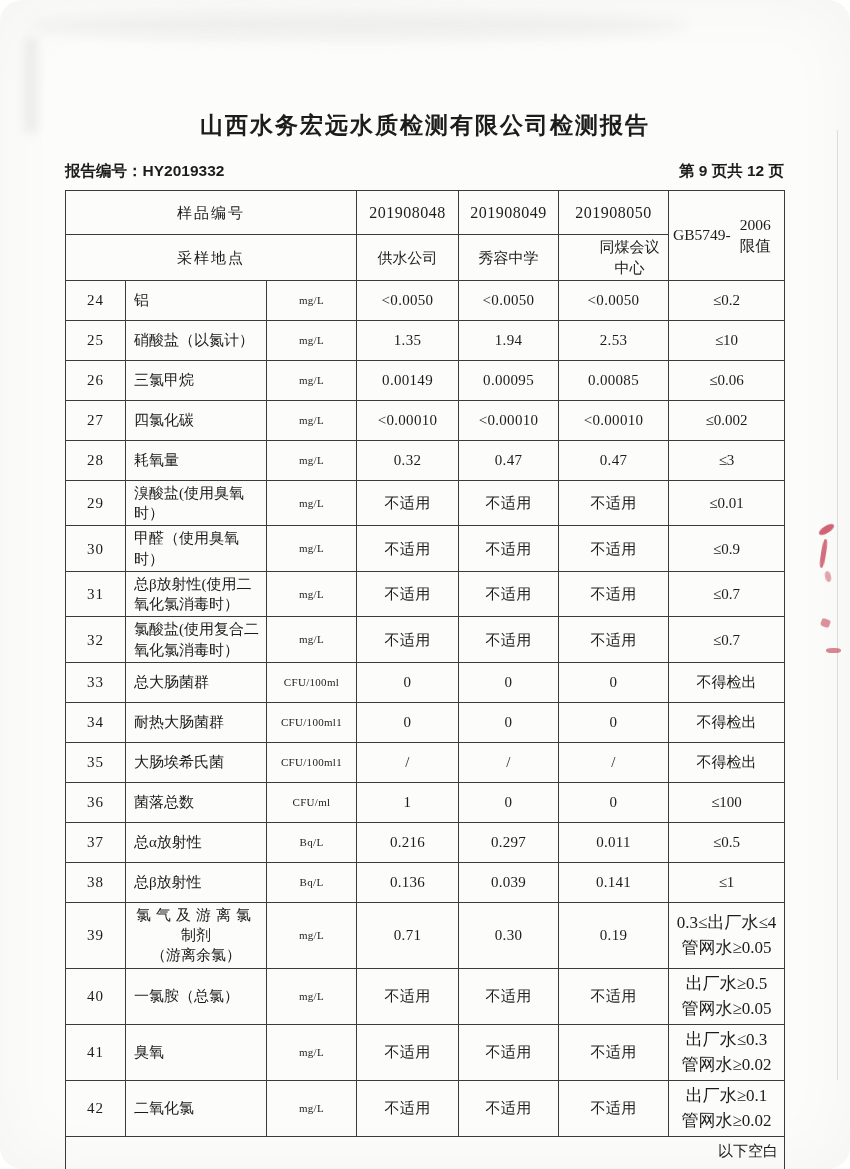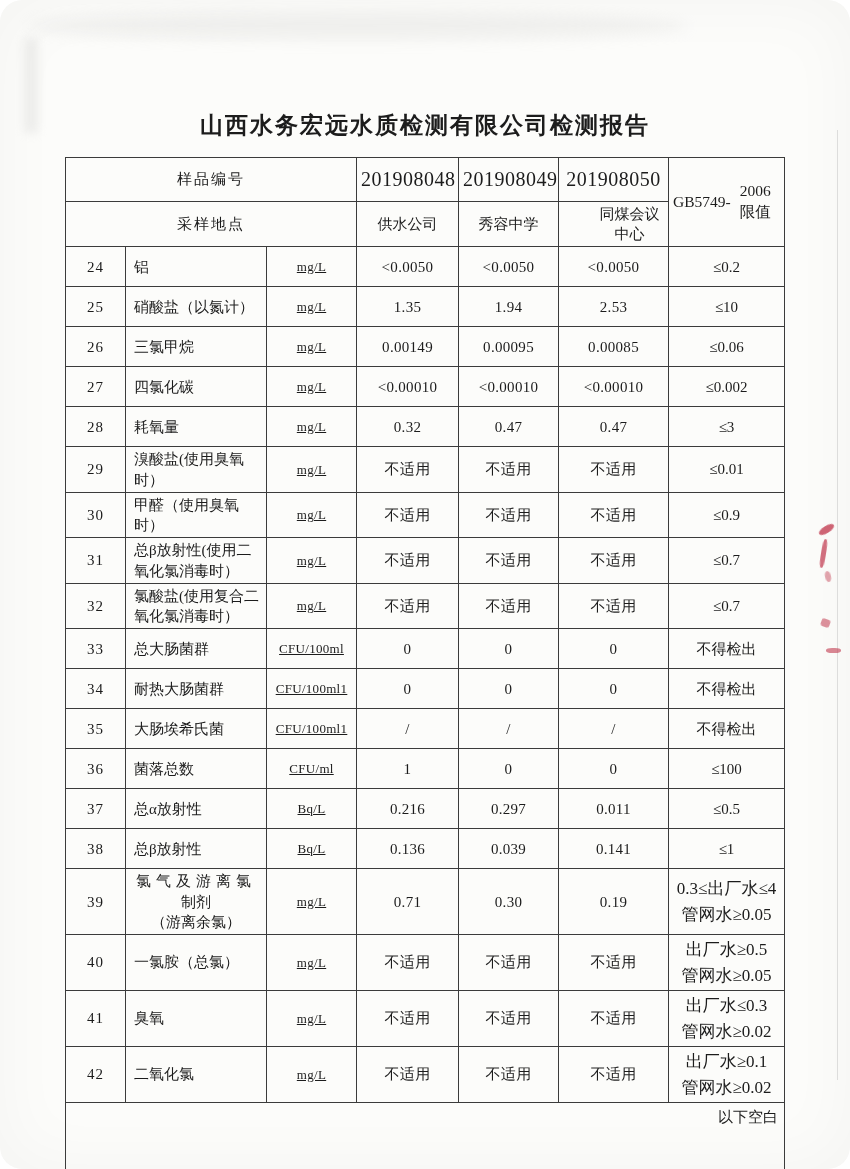--- a/index.html
+++ b/index.html
@@ -59,51 +59,55 @@
     border:1px solid #3b3b3b;
     text-align:center;
     vertical-align:middle;
     padding:2px 4px;
     font-size:15px;
     line-height:1.35;
     font-weight:400;
     overflow:hidden;
   }
   thead th { height:39px; }
-  th.sample-id { font-size:20px; letter-spacing:.5px; }
+  th.sample-id { font-size:16px; letter-spacing:.5px; }
   th.row-label { letter-spacing:2px; }
   .loc-constrain { display:inline-block; max-width:68px;margin-left:32px; }
   .limit-head {
     display:flex; justify-content:space-evenly; align-items:center;
     height:80px; font-size:15.5px;
   }
   tbody td { height:35px; }
   td.cell-no { letter-spacing:1px; }
   td.cell-name { text-align:left; padding-left:8px; }
   td.cell-name.multiline { text-align:center; padding-left:4px; }
   td.cell-name.multiline .name-line:first-child { letter-spacing:5px; }
-  td.cell-unit { font-size:13px; letter-spacing:.3px;text-decoration:underline; }
+  td.cell-unit { font-size:11px; letter-spacing:.3px; }
   td.cell-value { letter-spacing:.3px;text-align:center; }
   td.cell-limit.small { font-size:17px; line-height:1.5; padding:2px 1px; }
   tr.footer-row td {
     height:68px; text-align:right; vertical-align:top;
     padding:4px 6px; font-size:15px;
   }
 </style>
 </head>
 <body>
 
 <div class="page">
 
   <div class="smudge-top"></div>
   <div class="smudge-left"></div>
   <div class="edge-line"></div>
 
   <h1 class="title">山西水务宏远水质检测有限公司检测报告</h1>
 
+  <div class="meta">
+    <div><span>报告编号：</span><span>HY2019332</span></div>
+    <div>第 9 页共 12 页</div>
+  </div>
 
   <table class="results">
     <colgroup>
       <col style="width:60px">
         <col style="width:141px">
         <col style="width:90px">
       <col style="width:102px">
         <col style="width:100px">
         <col style="width:110px">
       <col style="width:116px">

